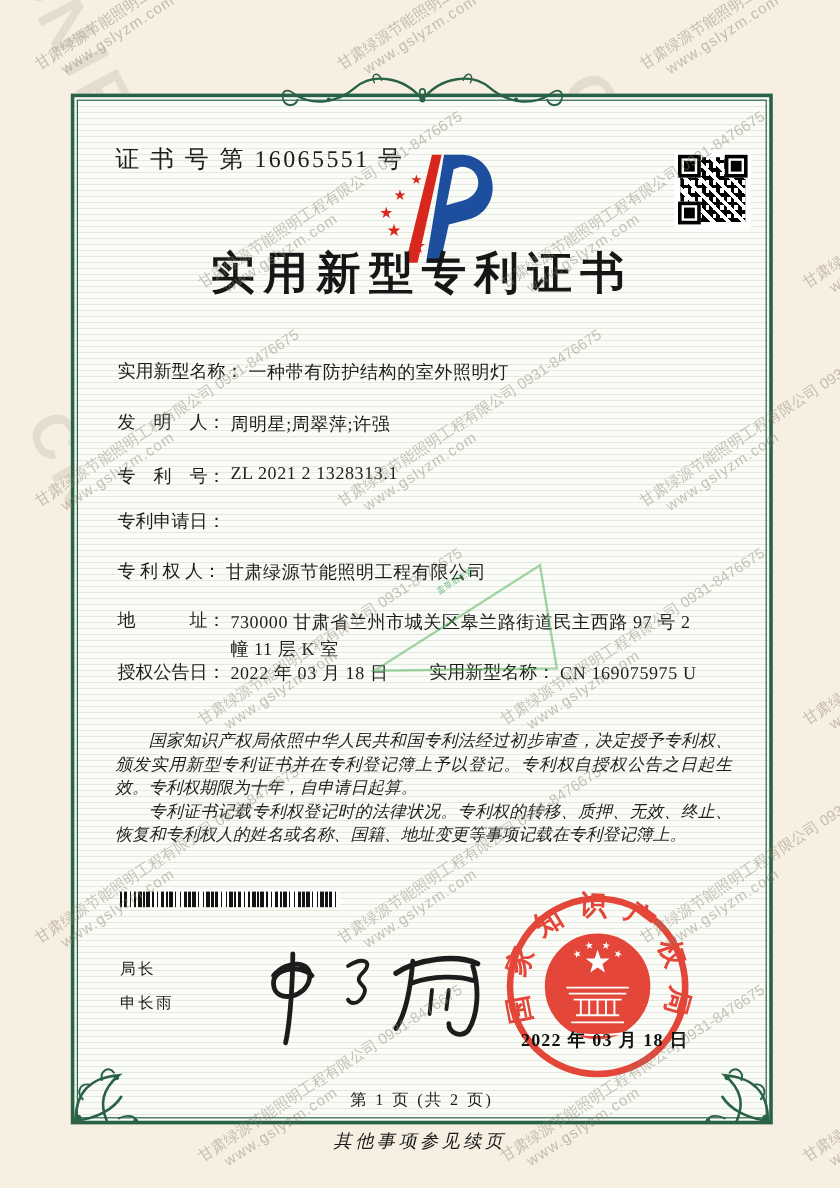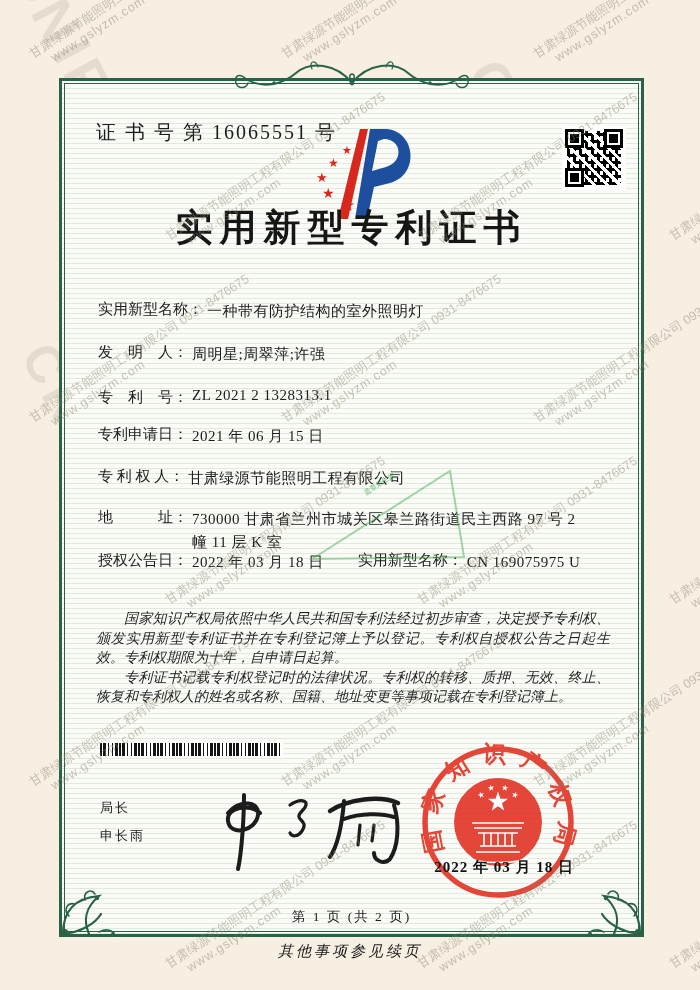--- a/index.html
+++ b/index.html
@@ -167,21 +167,20 @@
     <div class="f-row r2">
       <span class="f-label">发　明　人：</span>
       <span class="f-value">周明星;周翠萍;许强</span>
     </div>
     <div class="f-row r3">
       <span class="f-label">专　利　号：</span>
       <span class="f-value">ZL 2021 2 1328313.1</span>
     </div>
     <div class="f-row r4">
       <span class="f-label">专利申请日：</span>
-      <span class="f-value">2021 年 06 月 15 日</span>
     </div>
     <div class="f-row r5">
       <span class="f-label">专 利 权 人：</span>
       <span class="f-value">甘肃绿源节能照明工程有限公司</span>
     </div>
     <div class="f-row r6 f-addr">
       <span class="f-label">地　　　址：</span>
       <span class="f-value">730000 甘肃省兰州市城关区皋兰路街道民主西路 97 号 2 幢 11 层 K 室</span>
     </div>
     <div class="f-row r7">

